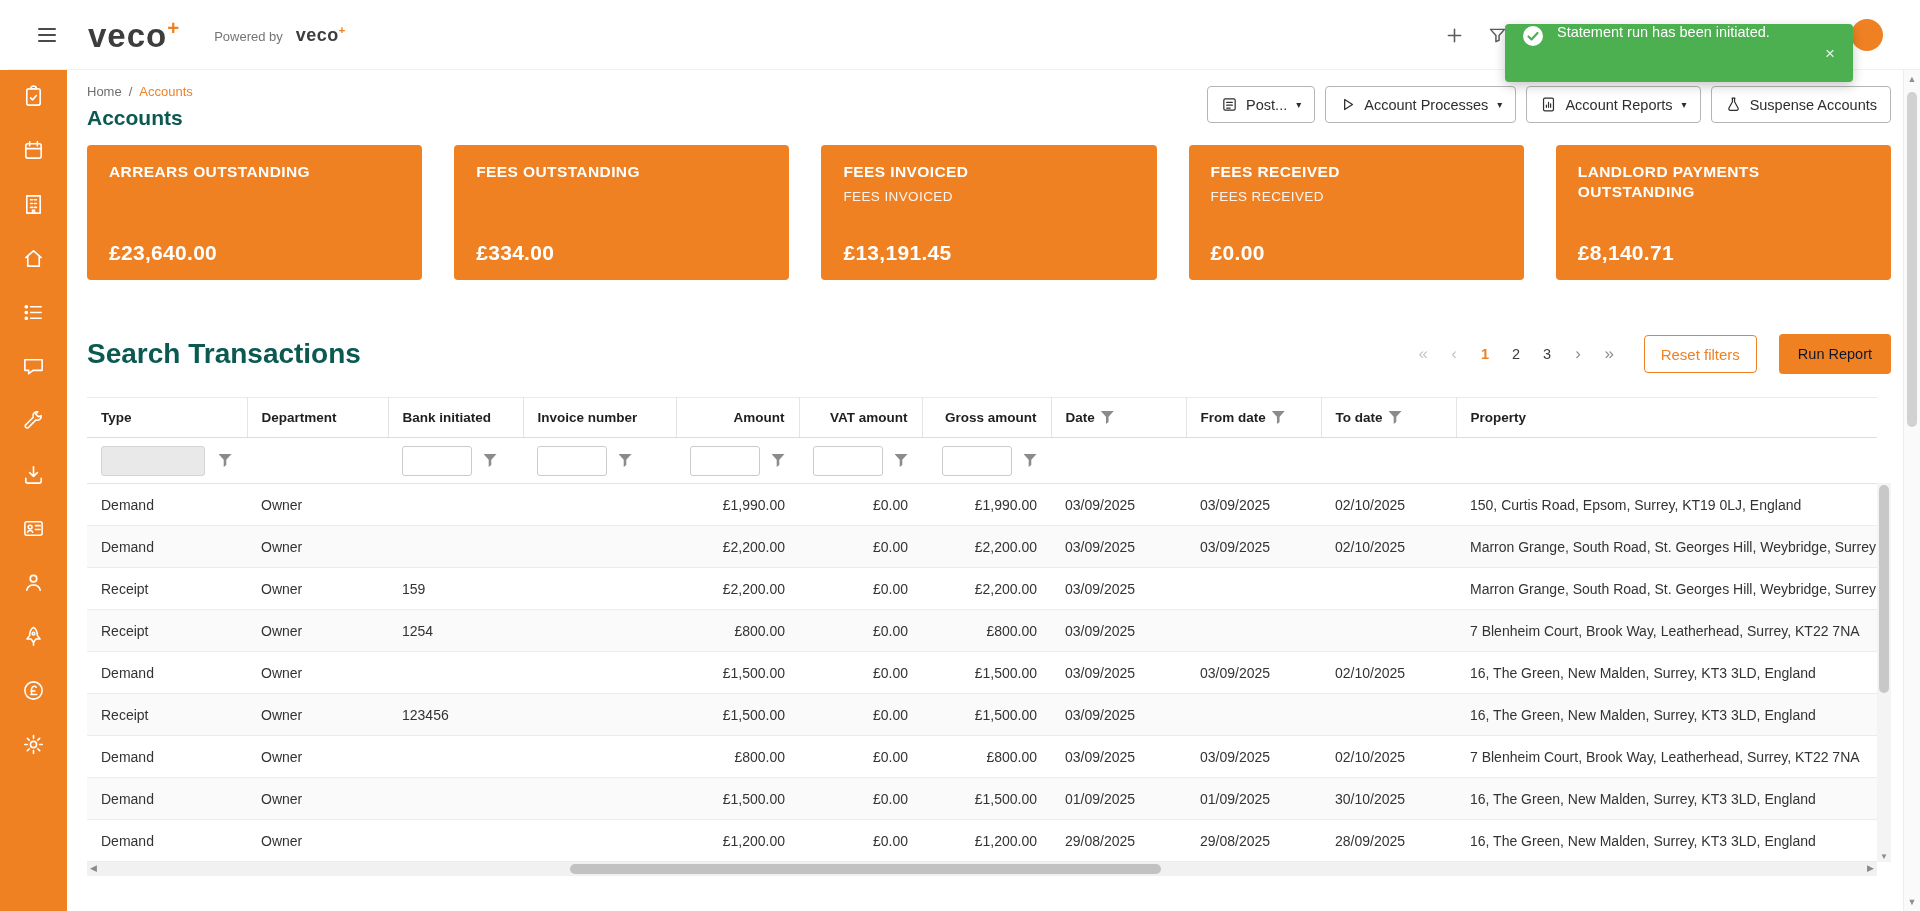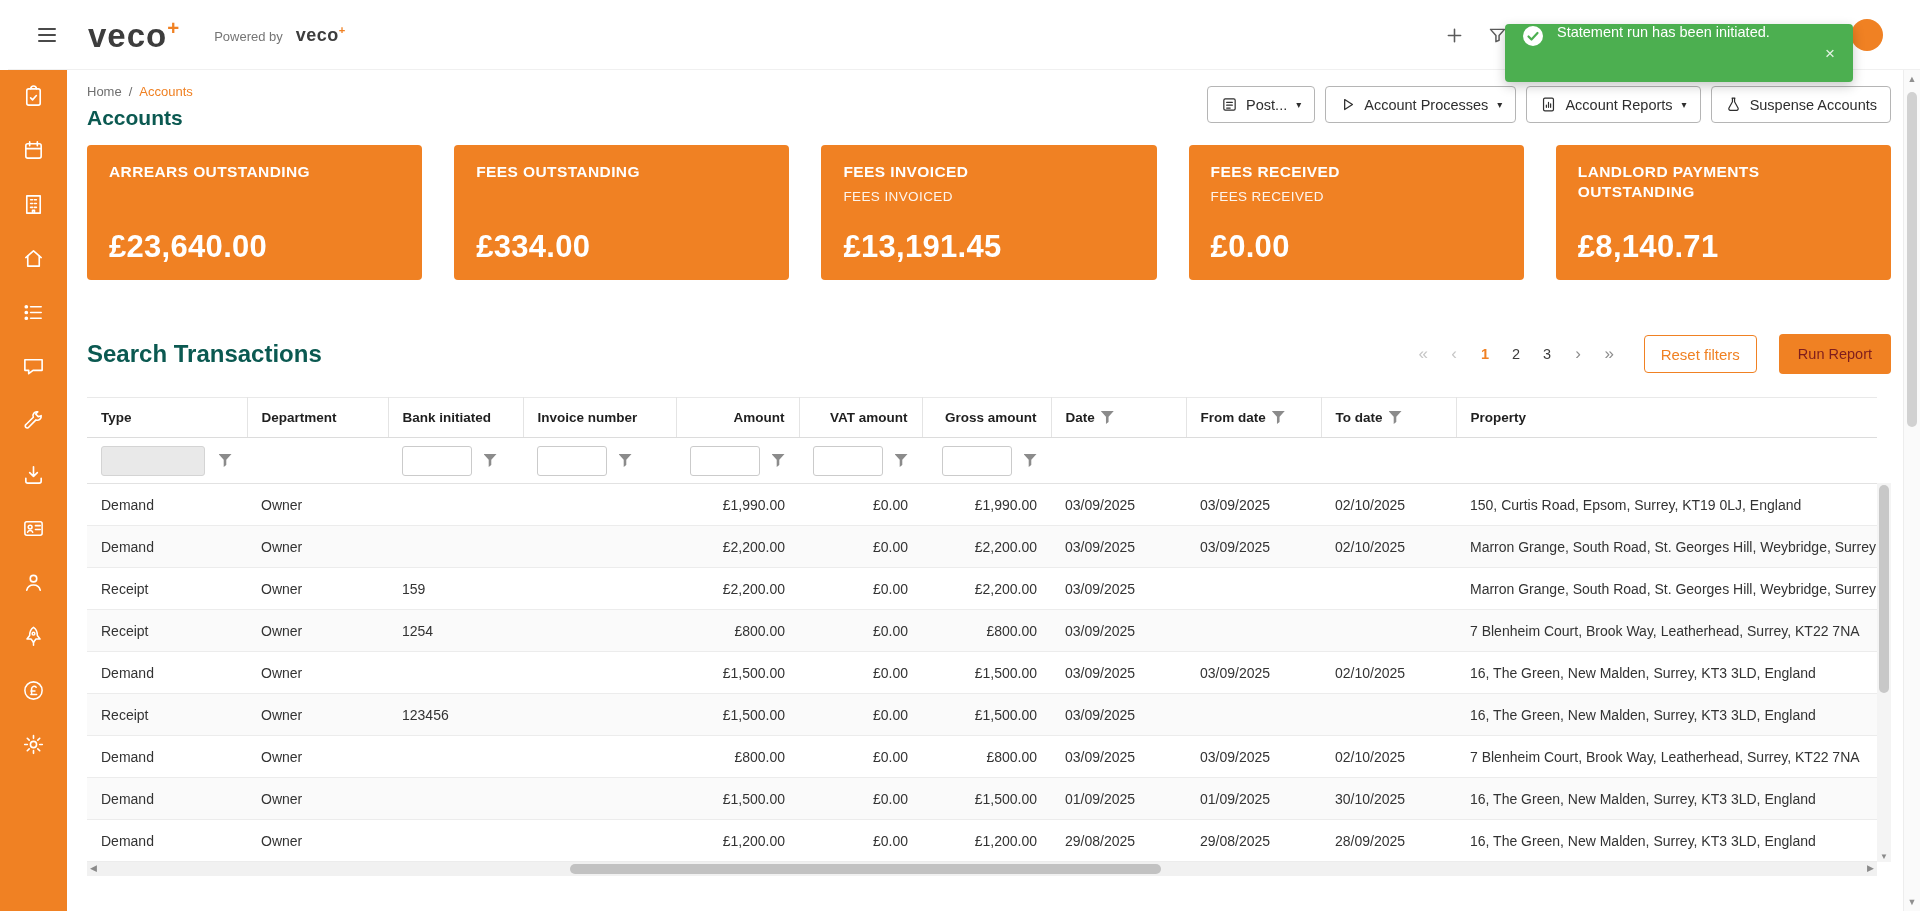--- a/index.html
+++ b/index.html
@@ -52,34 +52,34 @@
                 border:1px solid #b5b5b5; border-radius:4px; background:#fff; font-size:14.5px; color:#2e2e2e; }
   .action-btn svg { width:17px; height:17px; display:block; }
   .caret { font-size:10px; color:#2e2e2e; margin-left:1px; }
 
   
   .kpis { margin-top:15px; display:flex; gap:32px; }
   .kpi-card { flex:1 1 0; height:135px; background:#F08123; border-radius:4px; color:#fff;
               padding:17px 22px 15px; display:flex; flex-direction:column; }
   .kpi-title { font-size:15.5px; font-weight:bold; letter-spacing:.4px; line-height:1.3; max-width:230px; }
   .kpi-subtitle { font-size:13.5px; margin-top:7px; opacity:.92; letter-spacing:.4px; }
-  .kpi-value { margin-top:auto; font-size:31px; font-weight:bold; letter-spacing:.3px; }
+  .kpi-value { margin-top:auto; font-size:21px; font-weight:bold; letter-spacing:.3px; }
 
   
   .search-row { margin-top:52px; display:flex; align-items:center; height:44px; }
-  .search-title { font-size:24px; font-weight:bold; color:#0B5951; }
+  .search-title { font-size:28px; font-weight:bold; color:#0B5951; }
   .search-right { margin-left:auto; display:flex; align-items:center; gap:8px; }
   .pagination { display:flex; align-items:center; gap:2px; margin-right:12px; }
   .pg-btn { width:29px; height:34px; font-size:14.5px; color:#3c3c3c; border-radius:3px; }
   .pg-btn.pg-nav { font-size:17px; color:#8d8d8d; }
   .pg-btn.disabled { color:#c6c6c6; }
   .pg-btn.current { color:#F08123; font-weight:bold; }
   .reset-btn { border:1px solid #F08123; color:#F08123; background:#fff; border-radius:4px;
                height:38px; padding:0 16px; font-size:15px; margin-right:14px; }
-  .run-btn { background:#F08123; color:#7f1d1d; border-radius:4px; height:40px; padding:0 19px; font-size:14.5px; }
+  .run-btn { background:#F08123; color:#0f172a; border-radius:4px; height:40px; padding:0 19px; font-size:14.5px; }
 
   
   .grid-area { margin-top:21px; position:relative; }
   table.grid { border-collapse:collapse; table-layout:fixed; width:calc(100% - 14px); }
   .grid th { height:40px; text-align:left; font-size:13.5px; font-weight:bold; color:#1f1f1f;
              padding:0 14px; border-right:1px solid #e4e4e4; border-top:1px solid #e9e9e9;
              border-bottom:1px solid #dcdcdc; white-space:nowrap; overflow:hidden; }
   .grid th:last-child { border-right:none; }
   .th-in { display:flex; align-items:center; justify-content:flex-start; gap:6px; }
   .grid th.right .th-in { justify-content:flex-end; }

